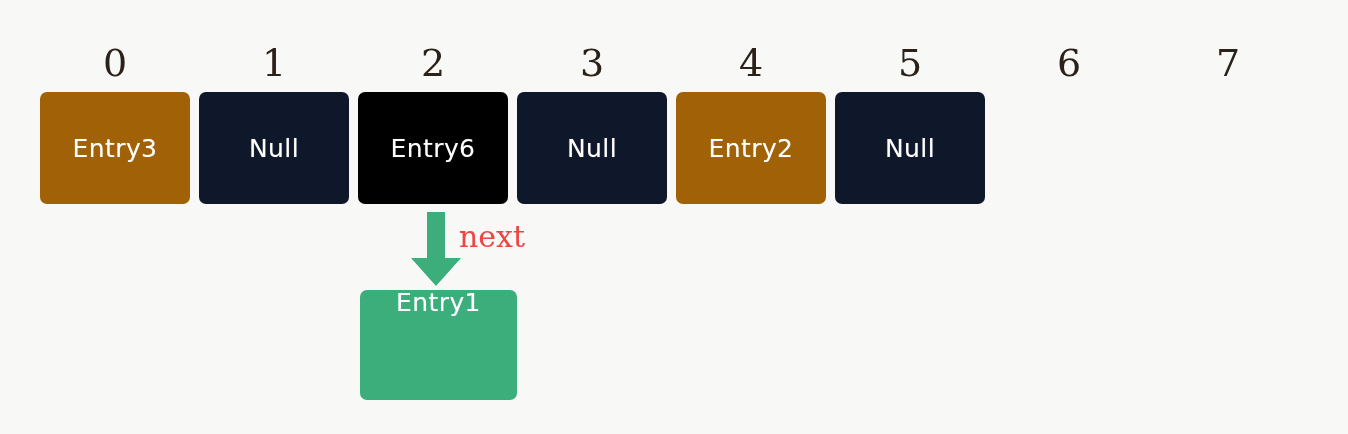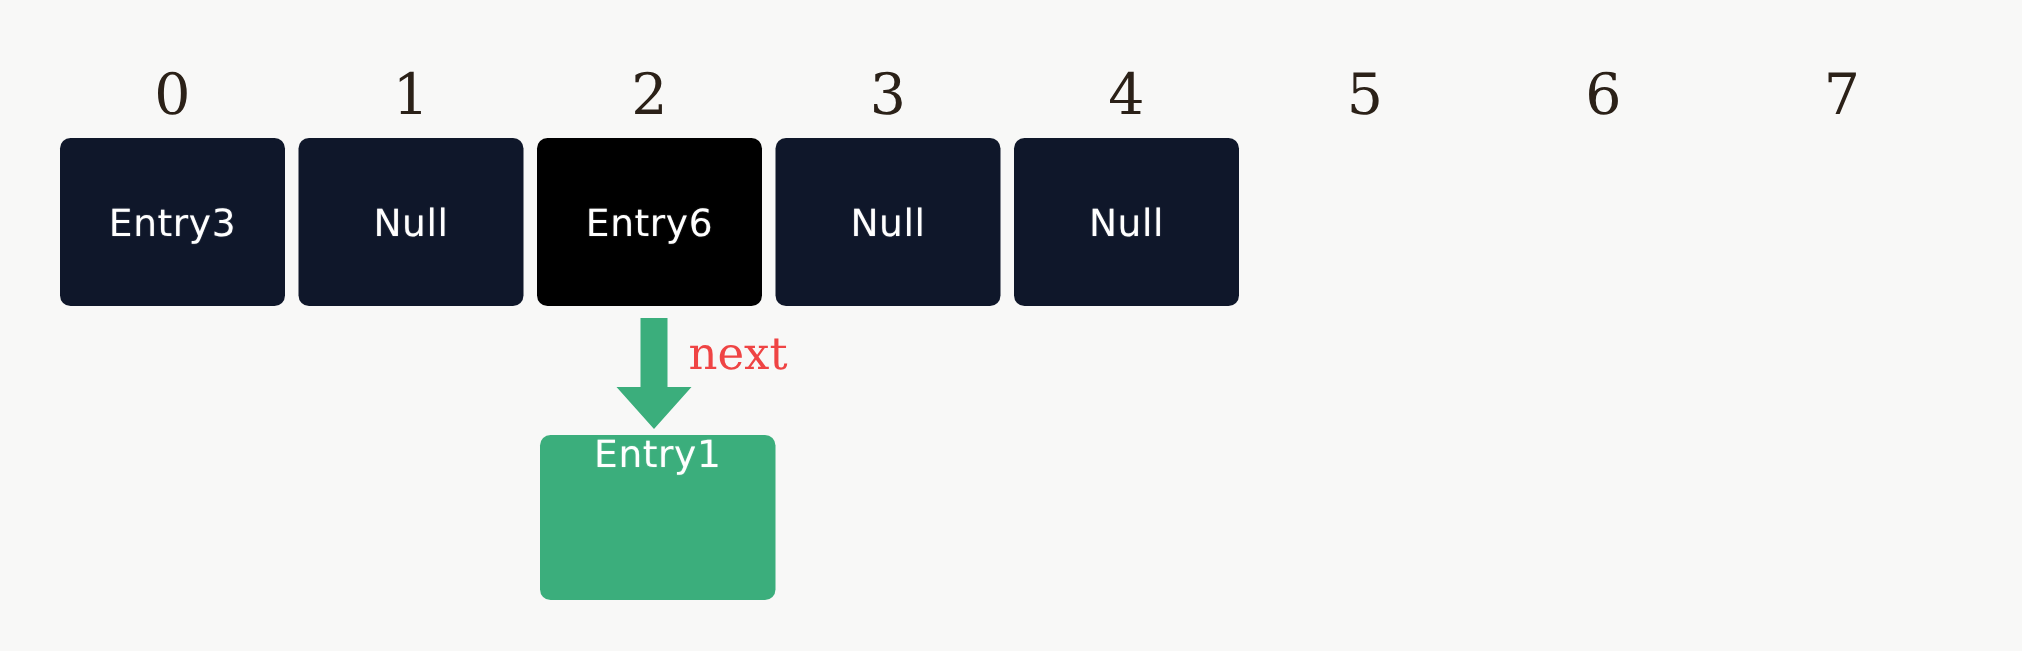--- a/index.html
+++ b/index.html
@@ -35,21 +35,21 @@
     position: relative;
     width: 150px;
     height: 112px;
     border-radius: 7px;
     display: flex;
     align-items: center;
     justify-content: center;
     box-sizing: border-box;
   }
 
-  .bucket.green  { background: #0f172a; }
+  .bucket.green  { background: #a16207; }
   .bucket.orange { background: #0f172a; }
   .bucket.red    { background: #000000; }
 
   .bucket-label {
     color: #ffffff;
     font-family: "DejaVu Sans", sans-serif;
     font-size: 25px;
     font-weight: 400;
     letter-spacing: 0.4px;
     line-height: 1;
@@ -156,20 +156,23 @@
     </div>
     <div class="bucket orange">
       <span class="bucket-label">Null</span>
     </div>
     <div class="bucket red">
       <span class="bucket-label">Entry6</span>
     </div>
     <div class="bucket orange">
       <span class="bucket-label">Null</span>
     </div>
+    <div class="bucket green">
+      <span class="bucket-label">Entry2</span>
+    </div>
     <div class="bucket orange">
       <span class="bucket-label">Null</span>
     </div>
   </div>
 
   <svg class="next-arrow" viewBox="0 0 66 78">
     <path d="M16 2 H34 V48 H50 L25 76 L0 48 H16 Z" transform="translate(8,0)" fill="#3bae7c"></path>
   </svg>
 
   <span class="next-label">next</span>

